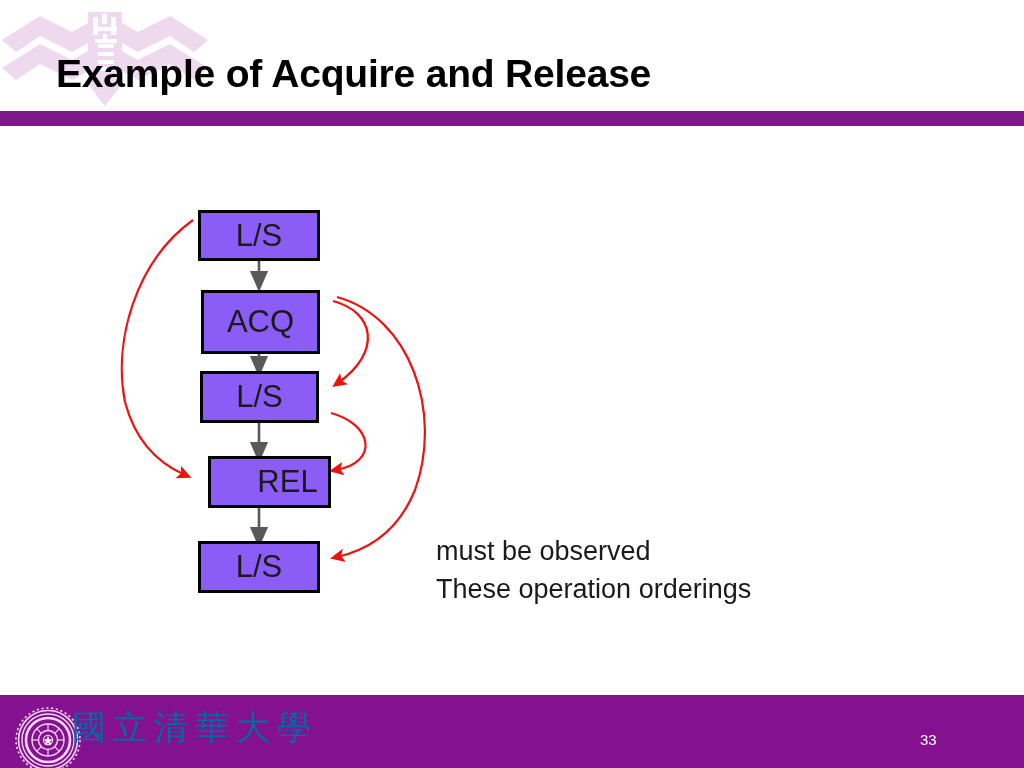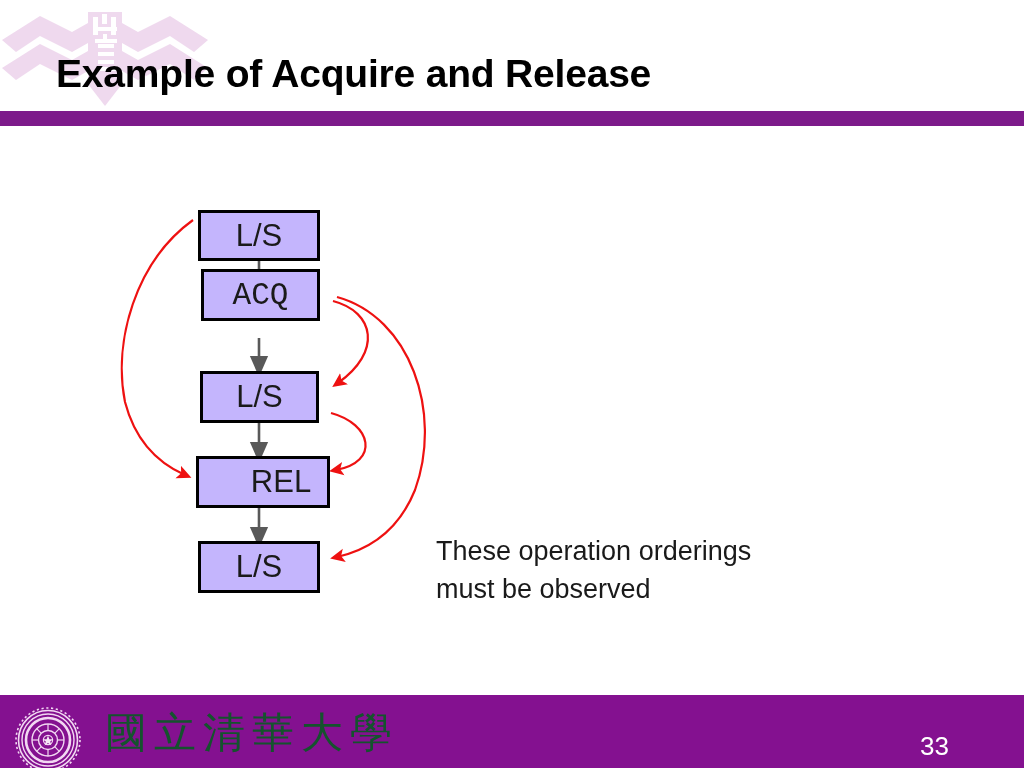--- a/index.html
+++ b/index.html
@@ -60,21 +60,21 @@
     left: 0px;
     top: 0px;
     width: 1024px;
     height: 768px;
     pointer-events: none;
   }
   .flow-box {
     position: absolute;
     box-sizing: border-box;
     border: 3px solid #000000;
-    background: #c4b5fd;
+    background: #8b5cf6;
     display: flex;
     align-items: center;
     justify-content: center;
     font-size: 31px;
     color: #1a1a1a;
     font-family: "Liberation Sans", sans-serif;
   }
 
   
   .body-text {
@@ -97,42 +97,42 @@
   }
   #footer-seal {
     position: absolute;
     left: 12px;
     top: 692px;
     width: 72px;
     height: 72px;
   }
   #footer-cn {
     position: absolute;
-    left: 105px;
+    left: 72px;
     top: 693px;
-    font-size: 42px;
-    color: #14532d;
+    font-size: 34px;
+    color: #0369a1;
     letter-spacing: 7px;
     font-family: "Liberation Serif", serif;
     white-space: nowrap;
   }
   #footer-en {
     position: absolute;
     left: 90px;
     top: 735px;
     font-size: 20px;
     color: #ffffff;
     white-space: nowrap;
     font-family: "Liberation Sans", sans-serif;
   }
   #page-number {
     position: absolute;
     left: 920px;
     top: 719px;
-    font-size: 26px;
+    font-size: 15px;
     color: #ffffff;
     font-family: "Liberation Sans", sans-serif;
   }
 </style>
 </head>
 <body>
 
 <div id="slide">
 
   <svg id="header-watermark" viewBox="0 0 210 112" xmlns="http://www.w3.org/2000/svg">
@@ -188,34 +188,34 @@
       <path d="M333,289 C375,300 382,340 338,371"></path>
 
       <path d="M337,285 C410,305 443,400 415,478 C398,520 368,538 337,545"></path>
 
       <path d="M331,401 C372,412 380,450 336,458"></path>
     </g>
   </svg>
 
   <div class="flow-box" style="left:198px; top:198px; width:122px; height:51px;">L/S</div>
 
-  <div class="flow-box" style="left:201px; top:257px; width:119px; height:52px;font-family:Liberation Mono, monospace;">ACQ</div>
+  <div class="flow-box" style="left:201px; top:278px; width:119px; height:64px;">ACQ</div>
 
   <div class="flow-box" style="left:200px; top:359px; width:119px; height:52px;">L/S</div>
 
-  <div class="flow-box" style="left:196px; top:444px; width:134px; height:52px;padding-left:36px;">REL</div>
+  <div class="flow-box" style="left:208px; top:444px; width:123px; height:52px;padding-left:36px;">REL</div>
 
   <div class="flow-box" style="left:198px; top:529px; width:122px; height:52px;">L/S</div>
 
   <div class="body-text" id="text-overlap">
   </div>
 
   <div class="body-text" id="text-ordering">
+    <div>must be observed</div>
     <div>These operation orderings</div>
-    <div>must be observed</div>
   </div>
 
   <div id="footer-band"></div>
 
   <svg id="footer-seal" viewBox="0 0 72 72" xmlns="http://www.w3.org/2000/svg">
     <g stroke="#F2D8F2" fill="none">
 
       <g stroke-width="1.6">
         <circle cx="36" cy="36" r="32" stroke-dasharray="2.2 2.6"></circle>
         <circle cx="36" cy="36" r="29.5"></circle>

